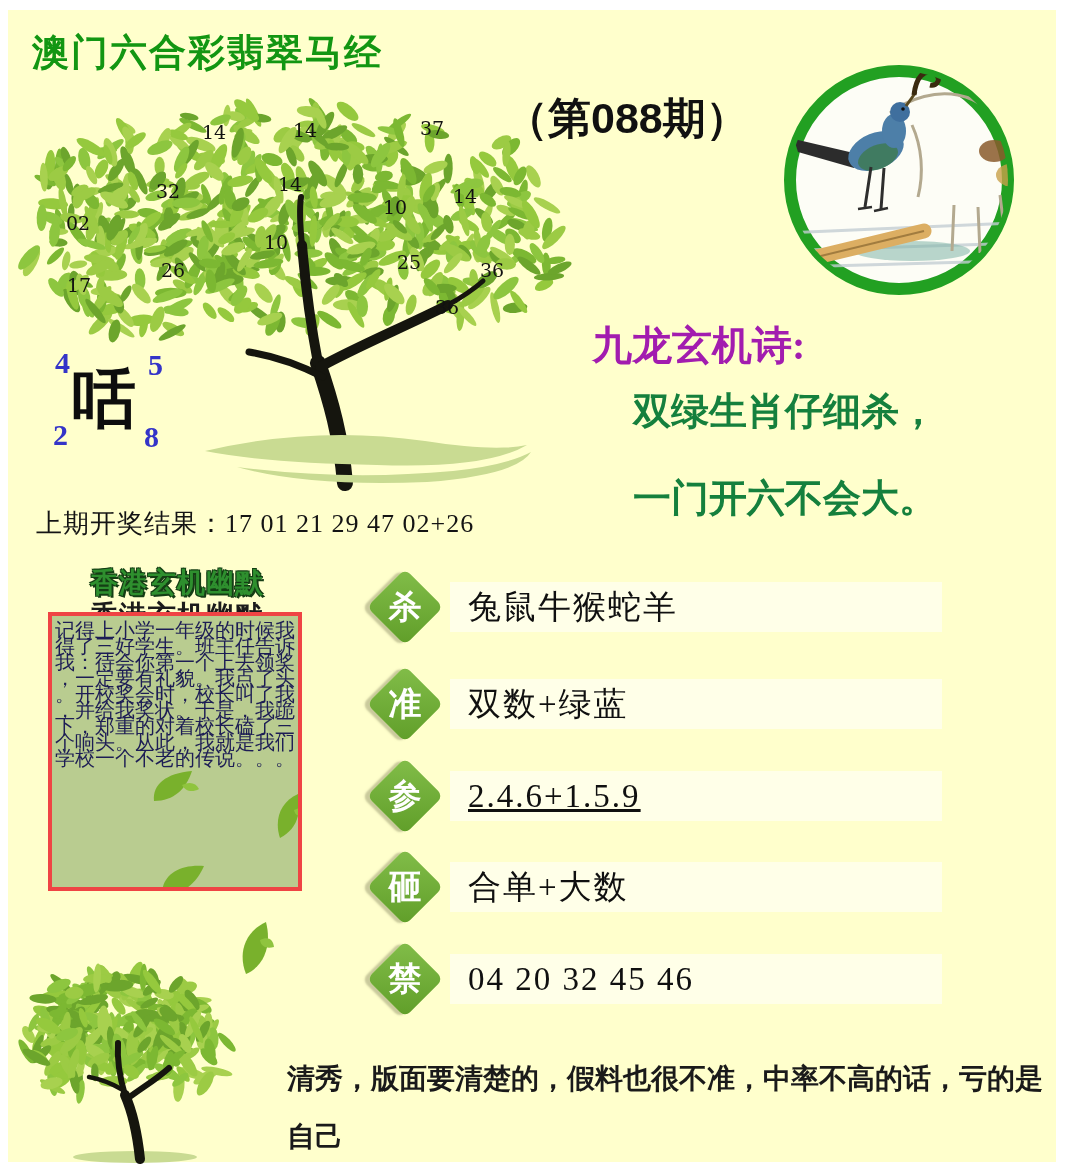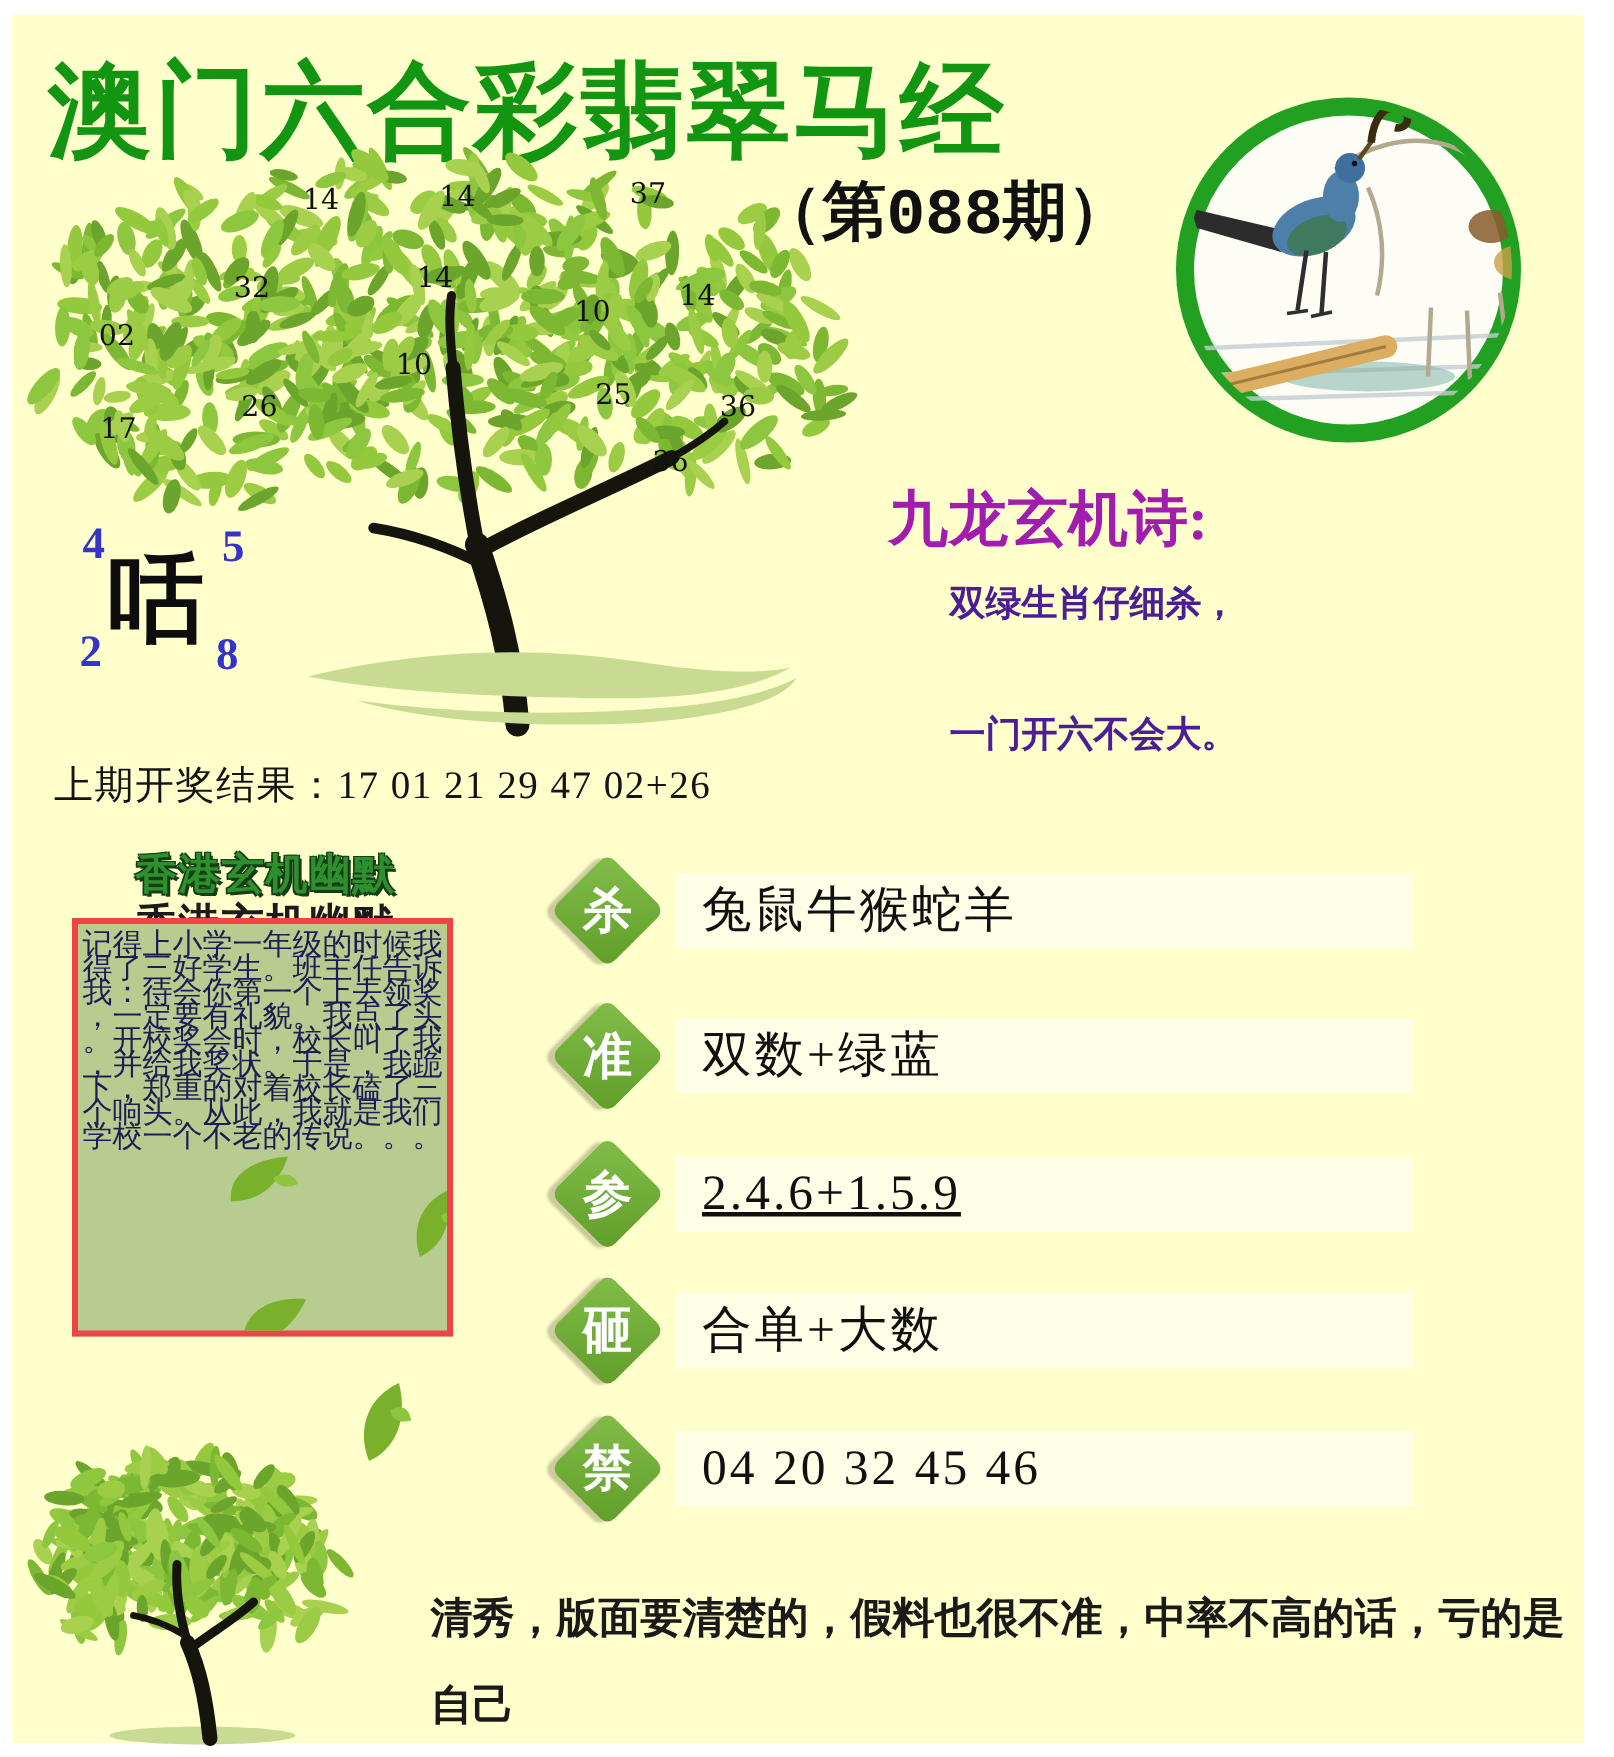--- a/index.html
+++ b/index.html
@@ -1,28 +1,28 @@
 <!DOCTYPE html>
 <html><head>
 <meta charset="utf-8">
 <style>
   html,body{margin:0;padding:0;}
   body{width:1076px;height:1171px;position:relative;background:#ffffff;
        font-family:"Liberation Sans","DejaVu Sans",sans-serif;overflow:hidden;}
   .panel{position:absolute;left:8px;top:10px;width:1048px;height:1152px;background:#ffffcc;}
   .abs{position:absolute;}
 
-  .title{left:32px;top:28px;font-size:69px;font-weight:bold;color:#129612;
+  .title{left:32px;top:28px;font-size:37px;font-weight:bold;color:#129612;
          letter-spacing:2px;font-family:"Liberation Sans","DejaVu Sans",sans-serif;white-space:nowrap;}
-  .issue{left:505px;top:112px;font-size:43px;font-weight:bold;color:#111;
-         font-family:Liberation Mono, monospace;white-space:nowrap;}
+  .issue{left:505px;top:90px;font-size:43px;font-weight:bold;color:#111;
+         font-family:Liberation Sans, sans-serif;white-space:nowrap;}
 
   .poem-head{left:592px;top:318px;font-size:40px;font-weight:bold;color:#a21caf;
              font-family:"Liberation Serif","DejaVu Serif",serif;}
-  .poem-line{font-size:24px;font-weight:bold;color:#4c1d95;
+  .poem-line{font-size:38px;font-weight:bold;color:#15803d;
              font-family:Liberation Mono, monospace;white-space:nowrap;}
   .poem-l1{left:633px;top:386px;} .poem-l2{left:633px;top:436px;margin-top:37px;}
 
   .charword{left:72px;top:356px;font-size:64px;font-weight:bold;color:#0d0d0d;
             font-family:"Liberation Serif","DejaVu Serif",serif;}
   .cnum{font-size:30px;font-weight:bold;color:#3434c8;
         font-family:"Liberation Serif","DejaVu Serif",serif;}
   .cnum-tl{left:55px;top:346px;} .cnum-tr{left:148px;top:348px;}
   .cnum-bl{left:53px;top:418px;} .cnum-br{left:144px;top:420px;}
 

